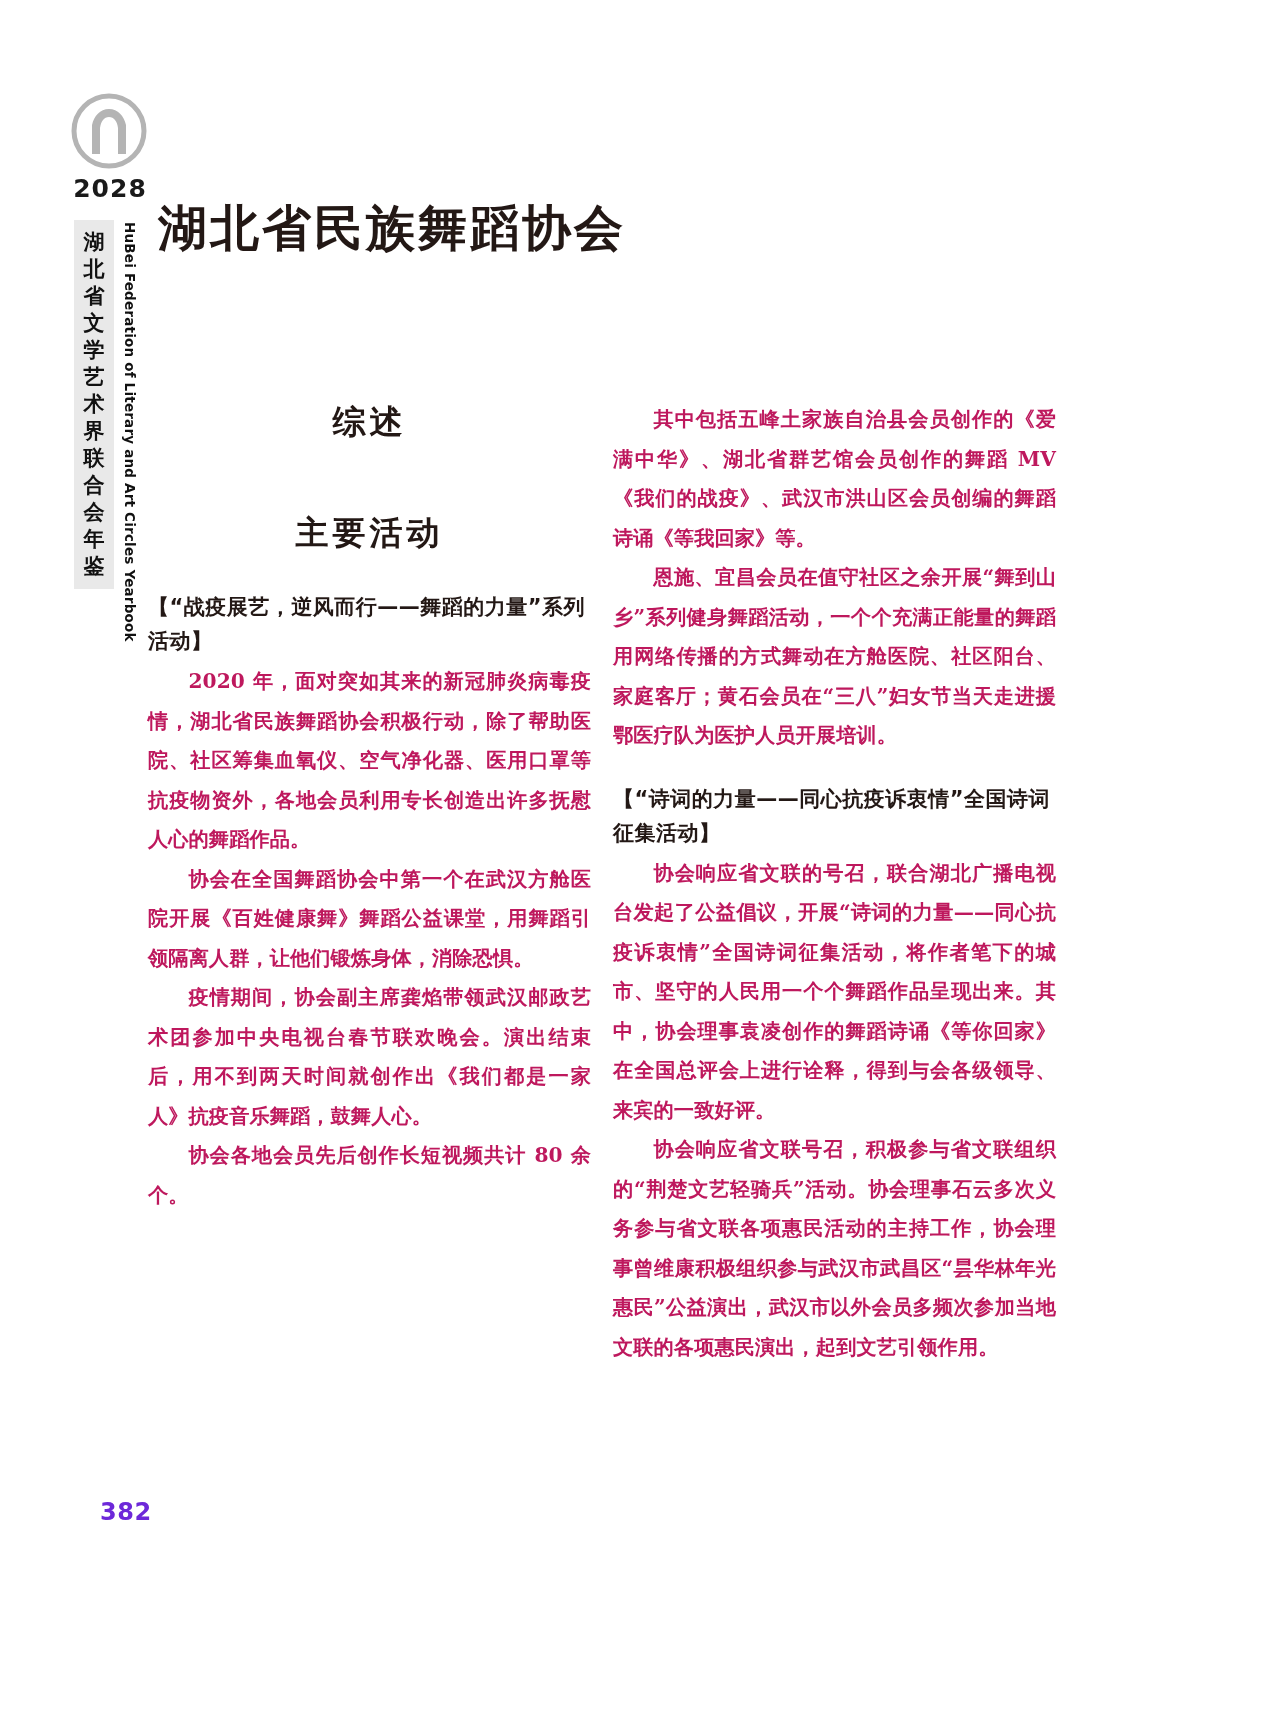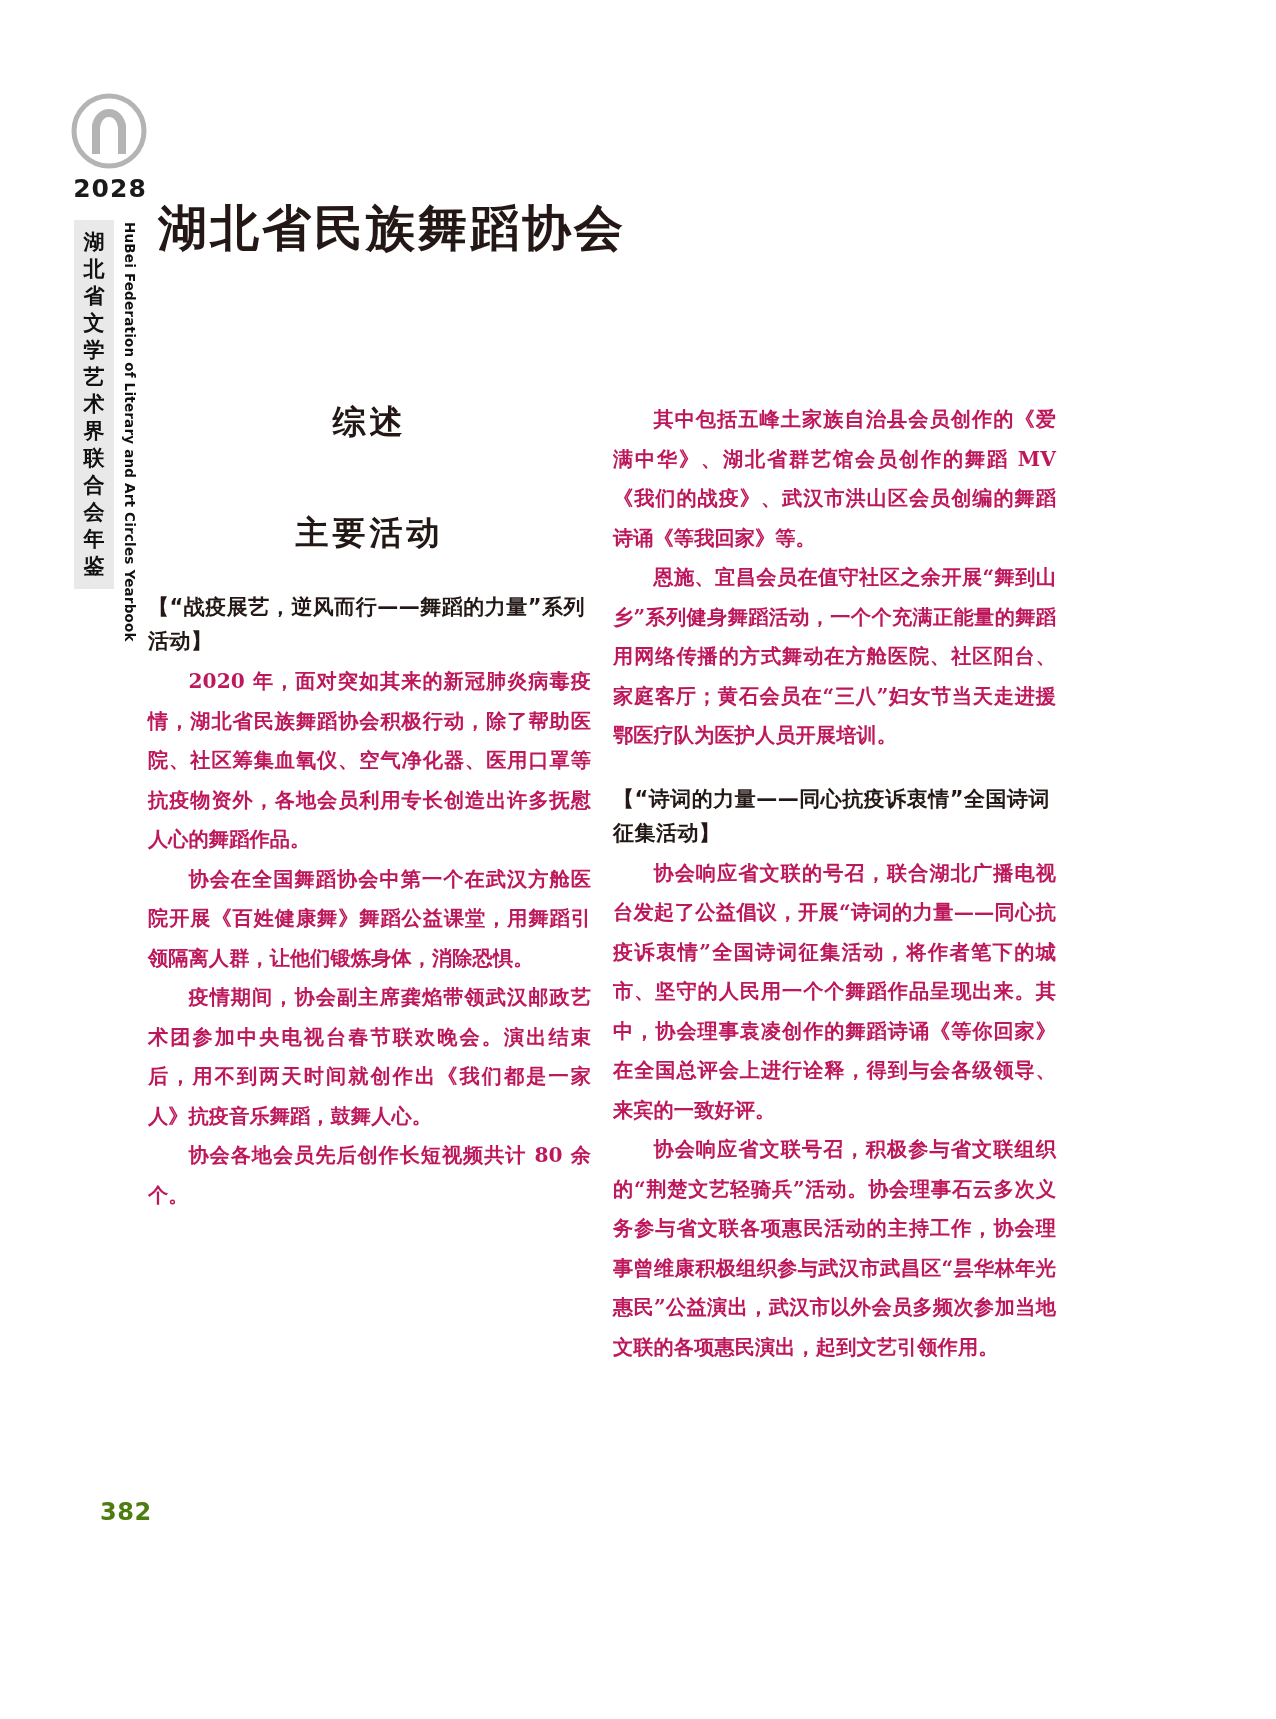--- a/index.html
+++ b/index.html
@@ -149,21 +149,21 @@
 
   
   .folio {
     position: absolute;
     left: 100px;
     top: 1498px;
     font-family: "DejaVu Sans", sans-serif;
     font-weight: 700;
     font-size: 24px;
     letter-spacing: 0.5px;
-    color: #4d7c0f;
+    color: #6d28d9;
   }
 </style>
 </head>
 <body>
 
 <div class="page">
 
   <div class="sidebar">
 
     <div class="logo-mark">

